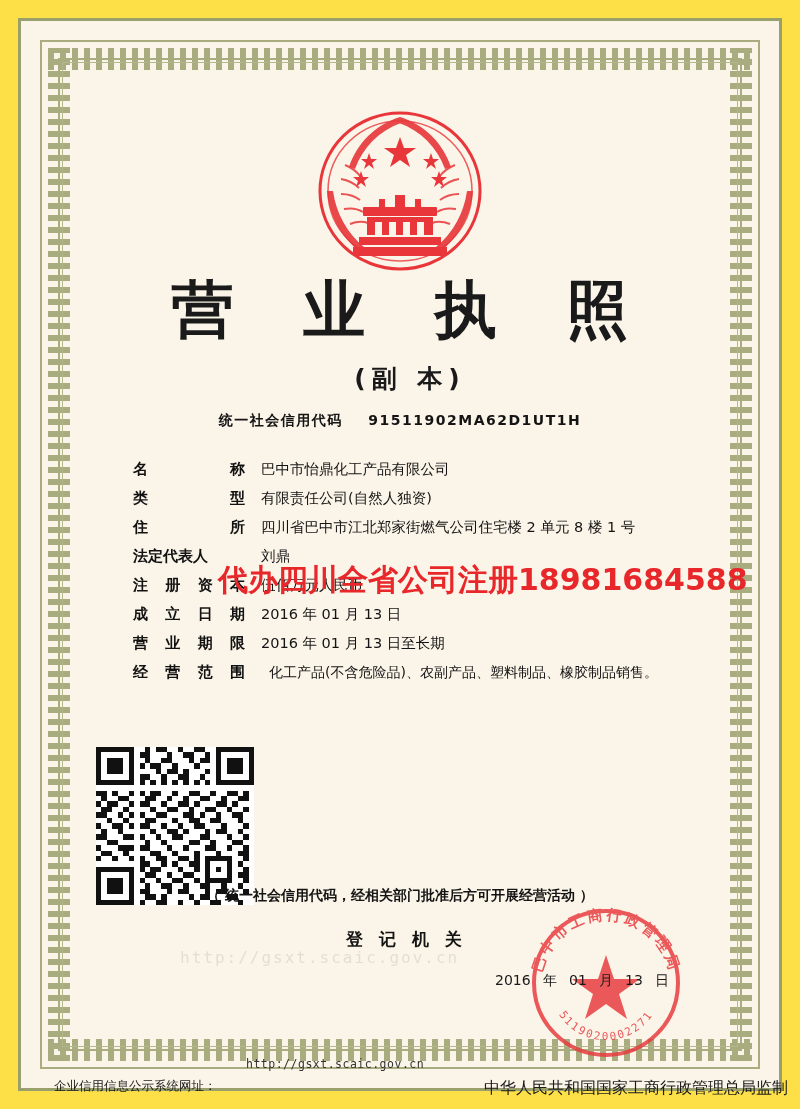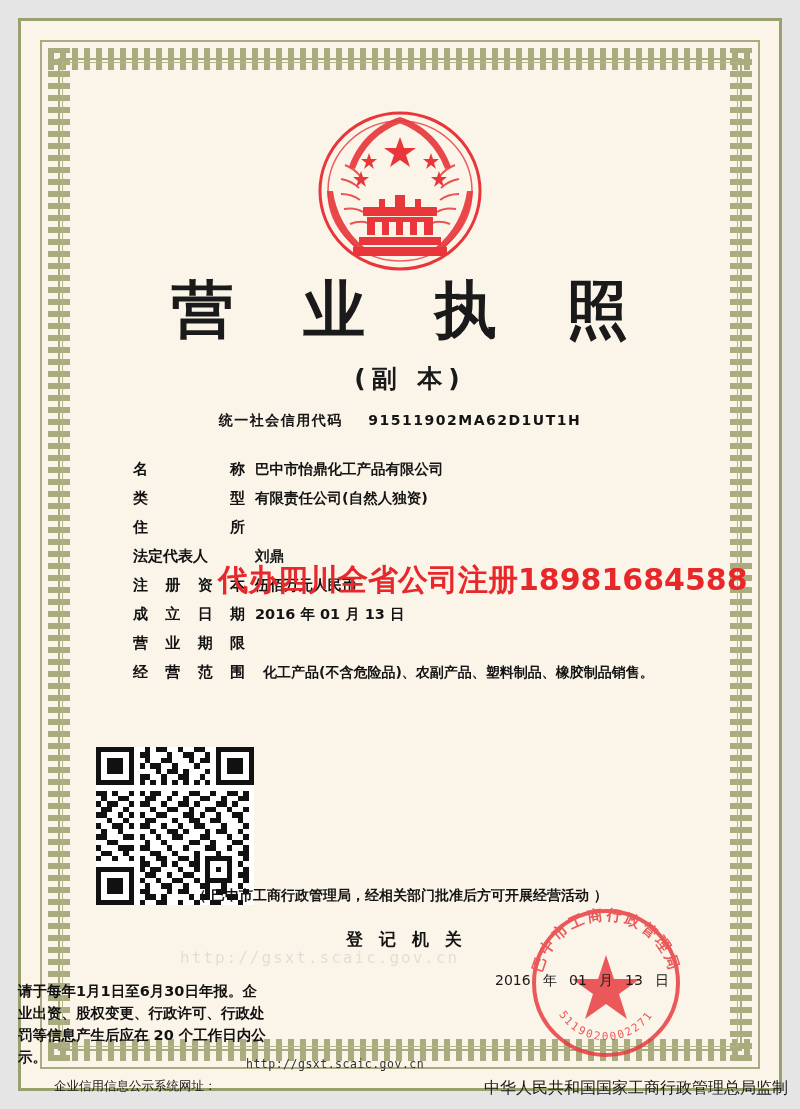--- a/index.html
+++ b/index.html
@@ -8,21 +8,21 @@
     background: #ffffff;
   }
   body {
     font-family: "Liberation Sans", sans-serif;
   }
   .page {
     position: relative;
     width: 800px;
     height: 1109px;
     overflow: hidden;
-    background: #e5e5e5;
+    background: #fde047;
   }
 
   
   .frame-outer {
     position: absolute;
     left: 18px;
     top: 18px;
     right: 18px;
     bottom: 18px;
     border: 3px solid #9a9f6e;
@@ -130,24 +130,25 @@
     font-size: 15px;
     font-weight: bold;
     color: #111;
     display: flex;
     justify-content: space-between;
   }
   .row .lbl span { display: inline-block; }
   .row .val {
     font-family: "DejaVu Sans", sans-serif;
     font-size: 14.5px;
-    font-weight: bold;
+    font-weight: normal;
     color: #141414;
     white-space: nowrap;
     padding-left: 10px;
+    margin-left: 6px;
   }
   .row.scope .val {
     font-size: 14px;
     padding-left: 18px;
   }
 
   
   .watermark {
     position: absolute;
     left: 218px;
@@ -358,20 +359,21 @@
         <span>型</span>
       </div>
       <div class="val">有限责任公司(自然人独资)</div>
     </div>
 
     <div class="row">
       <div class="lbl">
         <span>住</span>
         <span>所</span>
       </div>
+      <div class="val">四川省巴中市江北郑家街燃气公司住宅楼 2 单元 8 楼 1 号</div>
     </div>
 
     <div class="row">
       <div class="lbl">
         <span>法定代表人</span>
       </div>
       <div class="val">刘鼎</div>
     </div>
 
     <div class="row">
@@ -394,20 +396,21 @@
       <div class="val">2016 年 01 月 13 日</div>
     </div>
 
     <div class="row">
       <div class="lbl">
         <span>营</span>
         <span>业</span>
         <span>期</span>
         <span>限</span>
       </div>
+      <div class="val">2016 年 01 月 13 日至长期</div>
     </div>
 
     <div class="row scope">
       <div class="lbl">
         <span>经</span>
         <span>营</span>
         <span>范</span>
         <span>围</span>
       </div>
       <div class="val">化工产品(不含危险品)、农副产品、塑料制品、橡胶制品销售。</div>
@@ -627,21 +630,21 @@
         <rect x="15" y="28" width="1" height="1"></rect>
           <rect x="18" y="28" width="1" height="1"></rect>
         <rect x="21" y="28" width="2" height="1"></rect>
           <rect x="26" y="28" width="1" height="1"></rect>
       </g>
     </svg>
   </div>
 
   <div class="ghost-url">http://gsxt.scaic.gov.cn</div>
 
-  <div class="note-paren">（ 巴中市工商行政管理局，经相关部门批准后方可开展经营活动 ）</div>
+  <div class="note-paren">（ 统一社会信用代码，经相关部门批准后方可开展经营活动 ）</div>
   <div class="registrar">登 记 机 关</div>
 
   <div class="seal">
     <svg viewBox="0 0 175 175" width="175" height="175">
       <defs>
         <path id="sealTop" d="M 22,92 A 65,65 0 0 1 152,92" fill="none"></path>
         <path id="sealBot" d="M 35,112 A 56,56 0 0 0 139,112" fill="none"></path>
       </defs>
       <circle cx="87" cy="90" r="72" fill="none" stroke="#e8373c" stroke-width="4"></circle>
       <polygon points="87,62 95,86 121,86 100,101 108,126 87,111 66,126 74,101 53,86 79,86" fill="#e8373c"></polygon>
@@ -656,19 +659,18 @@
 
   <div class="dateline">
     <span class="d-y">2016</span>
     <span class="d-lab">年</span>
     <span class="d-m">01</span>
     <span class="d-lab">月</span>
     <span class="d-d">13</span>
     <span class="d-lab">日</span>
   </div>
 
-  <div class="left-note">请于每年1月1日至6月30日年报。企业出资、股权变更、行政许可、行政处罚等信息产生后应在 20 个工作日内公示。</div>
 
   <div class="foot-left">企业信用信息公示系统网址：</div>
   <div class="foot-url">http://gsxt.scaic.gov.cn</div>
   <div class="foot-right">中华人民共和国国家工商行政管理总局监制</div>
 
 </div>
 
 </body></html>

